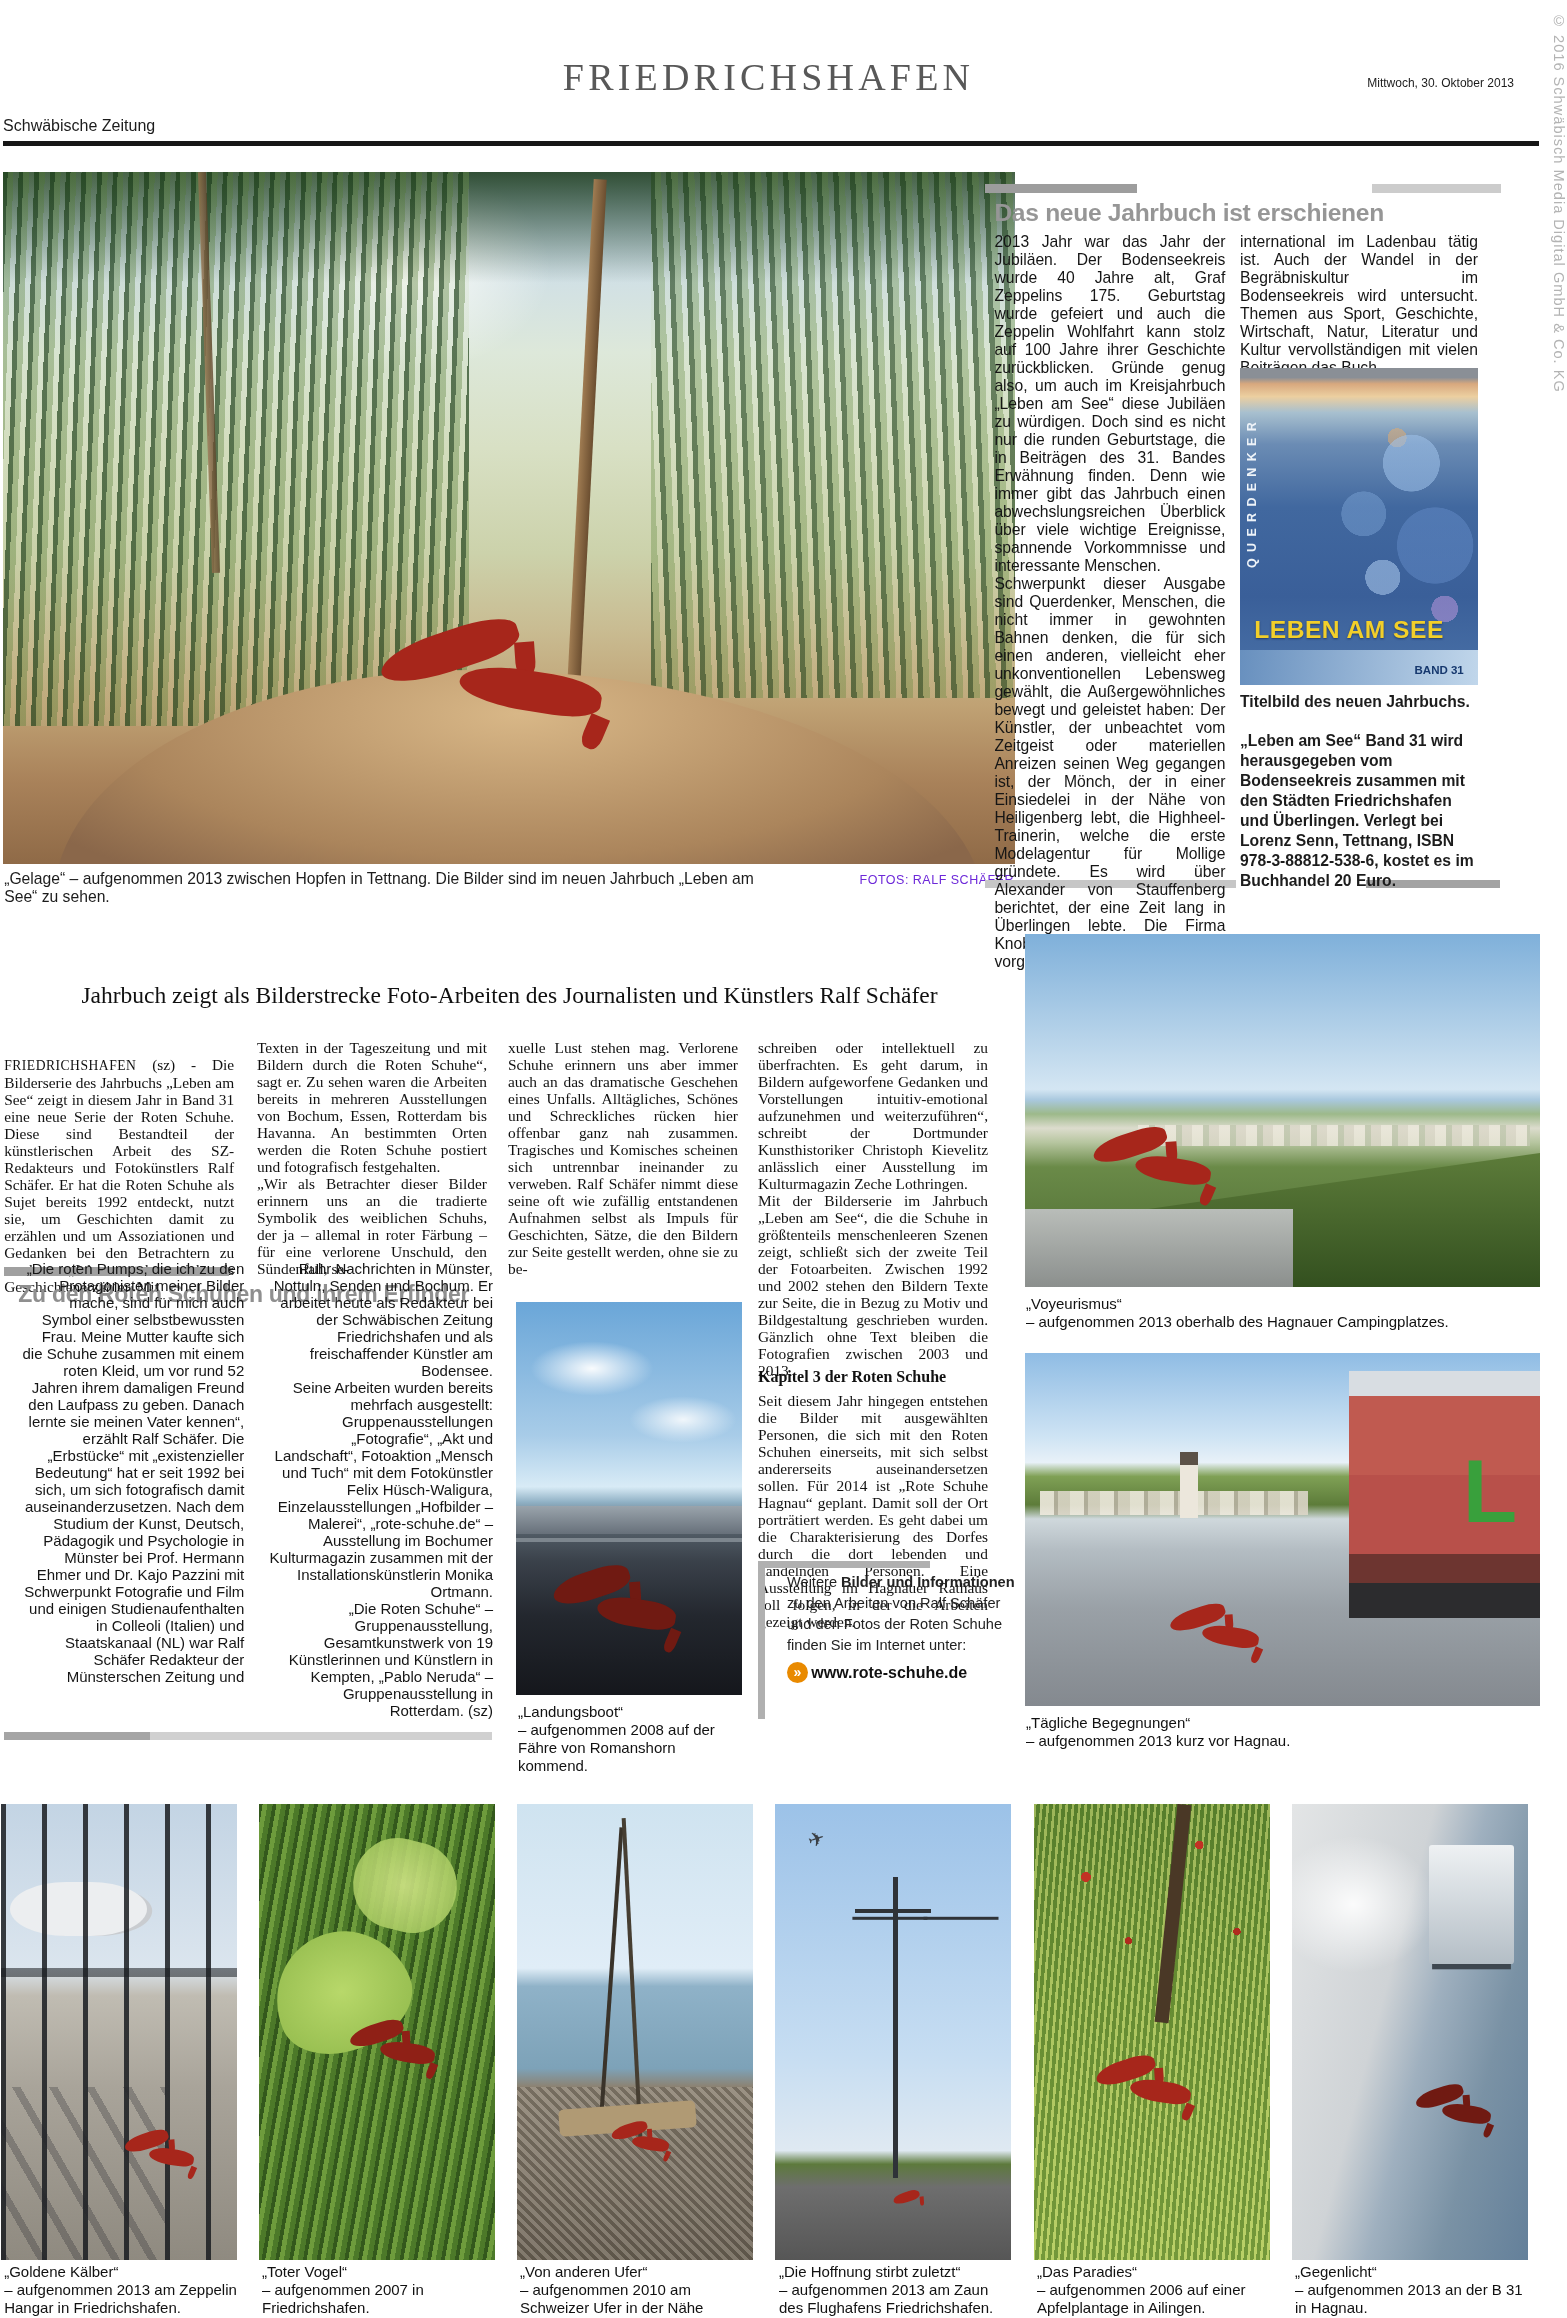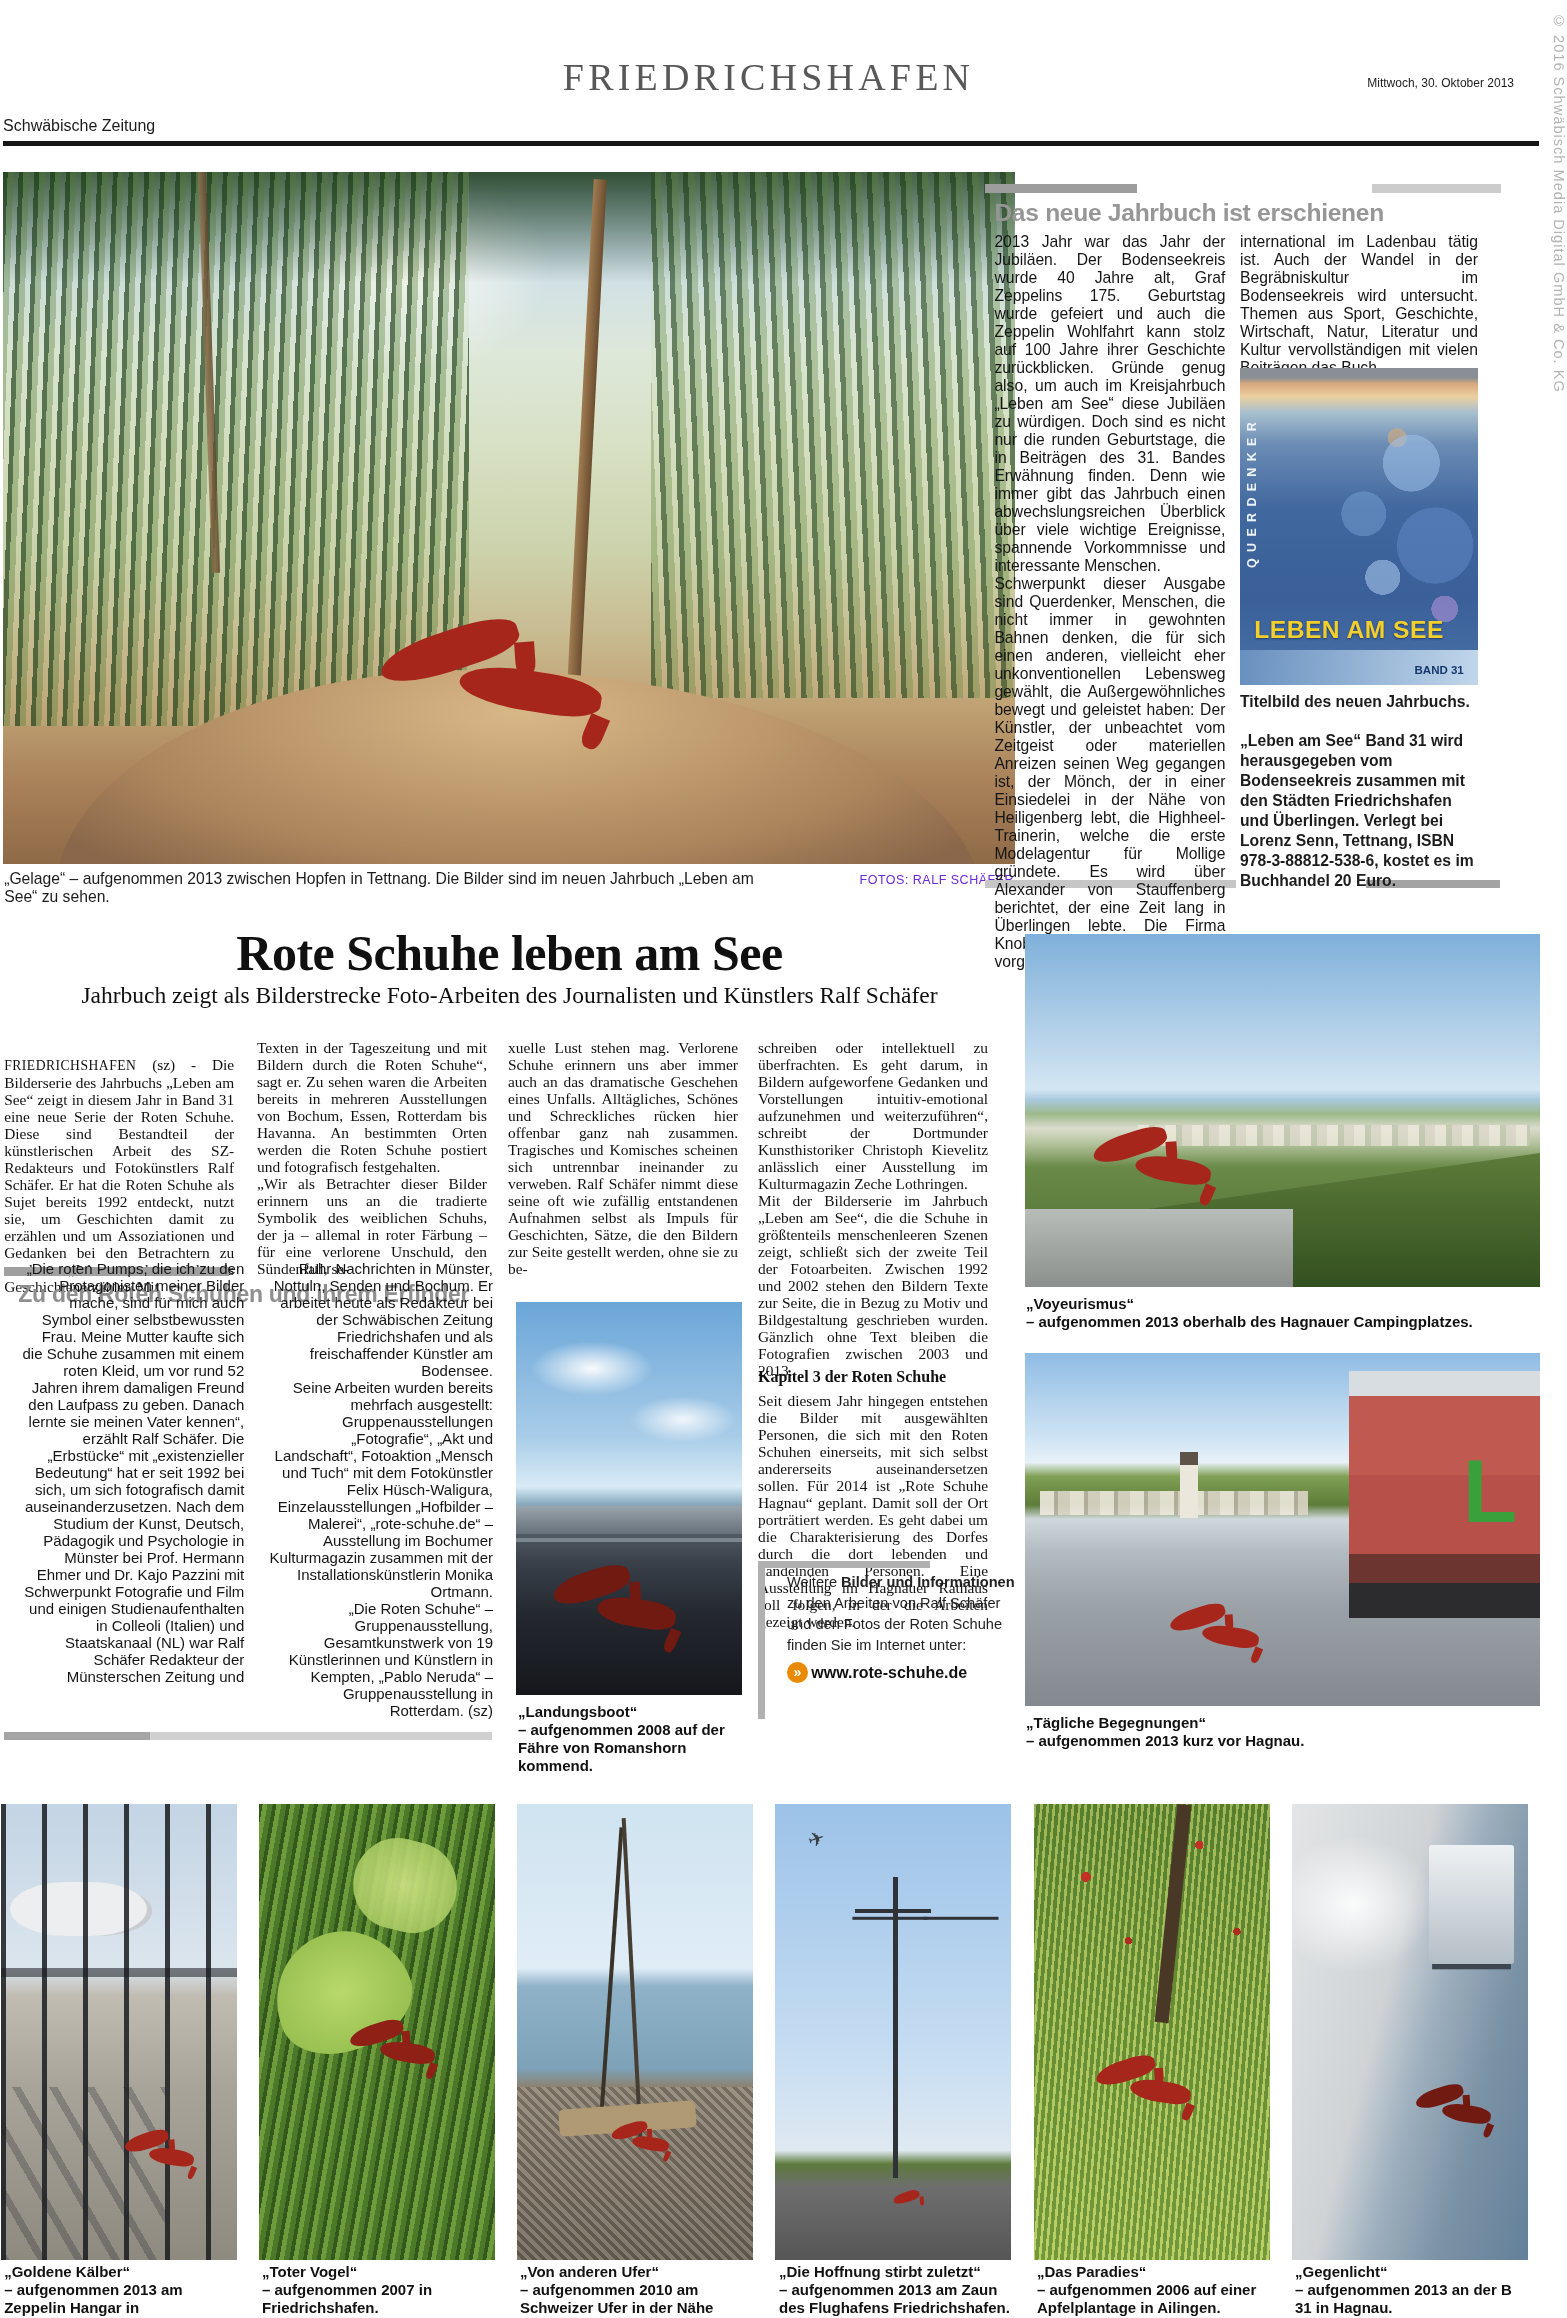--- a/index.html
+++ b/index.html
@@ -18,21 +18,21 @@
   .photo>div,.photo>span{position:absolute;}
   .shoes{position:absolute;--sc:#a7261b;}
   .shoes i{position:absolute;display:block;width:58%;height:36%;background:var(--sc);
            border-radius:55% 45% 40% 58%/65% 52% 48% 60%;}
   .shoes i::after{content:"";position:absolute;right:-6%;top:86%;width:14%;height:85%;
            background:inherit;border-radius:0 0 40% 40%;transform:rotate(14deg);}
   .shoes .a{left:0;top:2%;transform:rotate(-18deg);}
   .shoes .b{left:33%;top:38%;transform:rotate(9deg);}
   .shoes.dark{--sc:#701a12;}
   
-  .cap{position:absolute;font-size:15px;line-height:18px;color:#111;font-weight:bold;}
+  .cap{position:absolute;font-size:15px;line-height:18px;color:#111;}
   .cap .cap-t{white-space:nowrap;}
   .lead-cap{left:4.2px;top:870px;width:773px;font-size:15.7px;}
   .credit{left:784px;top:873px;width:230px;text-align:right;font-size:12.5px;letter-spacing:0.5px;color:#6d28d9;}
   
   .jbox{left:985px;top:184px;width:515px;height:705px;}
   .jbox .bar-tl{position:absolute;left:0;top:0;width:152px;height:9.4px;background:#9d9d9d;}
   .jbox .bar-tr{position:absolute;left:387px;top:0;width:129px;height:9.4px;background:#cccccc;}
   .jbox .bar-bl{position:absolute;left:0;top:696px;width:251px;height:8.4px;background:#c6c6c6;}
   .jbox .bar-br{position:absolute;left:381px;top:696px;width:134px;height:8.4px;background:#a3a3a3;}
   .jbox h2{position:absolute;left:9.4px;top:14.6px;margin:0;font-size:24.6px;color:#969696;letter-spacing:-0.3px;}
@@ -133,21 +133,20 @@
       <div class="bubbles"></div>
       <div class="side">QUERDENKER</div>
       <div class="bandstrip"></div>
       <div class="title">LEBEN AM SEE</div>
       <div class="band">BAND 31</div>
     </div>
     <div class="cover-cap">Titelbild des neuen Jahrbuchs.</div>
     <div class="book-info">„Leben am See“ Band 31 wird herausgegeben vom Bodenseekreis zusammen mit den Städten Friedrichshafen und Überlingen. Verlegt bei Lorenz Senn, Tettnang, ISBN 978-3-88812-538-6, kostet es im Buchhandel 20 Euro.</div>
   </div>
 
-  <div class="abs headline">Rote Schuhe leben am See</div>
   <div class="abs subhead">Jahrbuch zeigt als Bilderstrecke Foto-Arbeiten des Journalisten und Künstlers Ralf Schäfer</div>
 
   <p class="body" style="left:4.2px;top:1039px;width:230px;margin:0;">
     <span class="dateline">FRIEDRICHSHAFEN</span><span> (sz) - Die Bilderserie des Jahrbuchs „Leben am See“ zeigt in diesem Jahr in Band 31 eine neue Serie der Roten Schuhe. Diese sind Bestandteil der künstlerischen Arbeit des SZ-Redakteurs und Fotokünstlers Ralf Schäfer. Er hat die Roten Schuhe als Sujet bereits 1992 entdeckt, nutzt sie, um Geschichten damit zu erzählen und um Assoziationen und Gedanken bei den Betrachtern zu wecken. „Ich verstehe mich als Geschichtenerzähler. Mit</span>
   </p>
   <div class="body" style="left:257px;top:1039px;width:230px;">Texten in der Tageszeitung und mit Bildern durch die Roten Schuhe“, sagt er. Zu sehen waren die Arbeiten bereits in mehreren Ausstellungen von Bochum, Essen, Rotterdam bis Havanna. An bestimmten Orten werden die Roten Schuhe postiert und fotografisch festgehalten.
 „Wir als Betrachter dieser Bilder erinnern uns an die tradierte Symbolik des weiblichen Schuhs, der ja – allemal in roter Färbung – für eine verlorene Unschuld, den Sündenfall, se-</div>
   <div class="body" style="left:508px;top:1039px;width:230px;">xuelle Lust stehen mag. Verlorene Schuhe erinnern uns aber immer auch an das dramatische Geschehen eines Unfalls. Alltägliches, Schönes und Schreckliches rücken hier offenbar ganz nah zusammen. Tragisches und Komisches scheinen sich untrennbar ineinander zu verweben. Ralf Schäfer nimmt diese seine oft wie zufällig entstandenen Aufnahmen selbst als Impuls für Geschichten, Sätze, die den Bildern zur Seite gestellt werden, ohne sie zu be-</div>
   <div class="body" style="left:758px;top:1039px;width:230px;">schreiben oder intellektuell zu überfrachten. Es geht darum, in Bildern aufgeworfene Gedanken und Vorstellungen intuitiv-emotional aufzunehmen und weiterzuführen“, schreibt der Dortmunder Kunsthistoriker Christoph Kievelitz anlässlich einer Ausstellung im Kulturmagazin Zeche Lothringen.
 Mit der Bilderserie im Jahrbuch „Leben am See“, die die Schuhe in größtenteils menschenleeren Szenen zeigt, schließt sich der zweite Teil der Fotoarbeiten. Zwischen 1992 und 2002 stehen den Bildern Texte zur Seite, die in Bezug zu Motiv und Bildgestaltung geschrieben wurden. Gänzlich ohne Text bleiben die Fotografien zwischen 2003 und 2013.</div>

